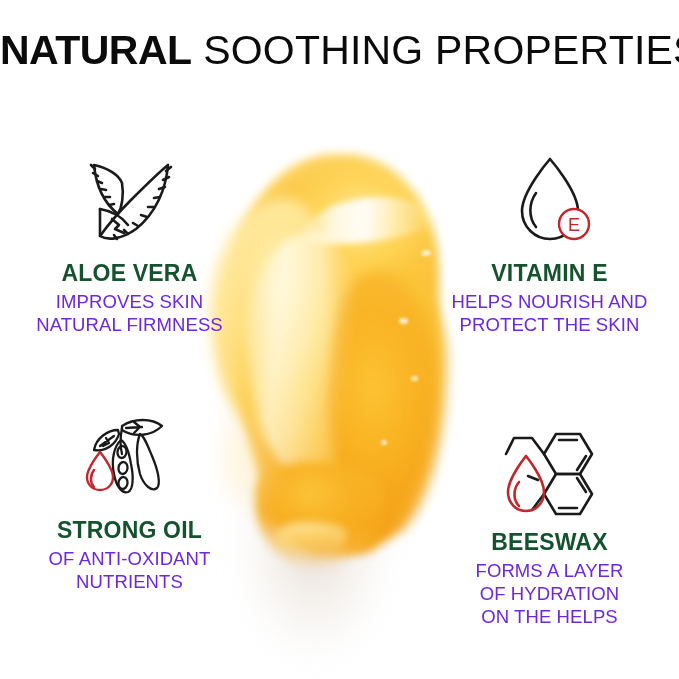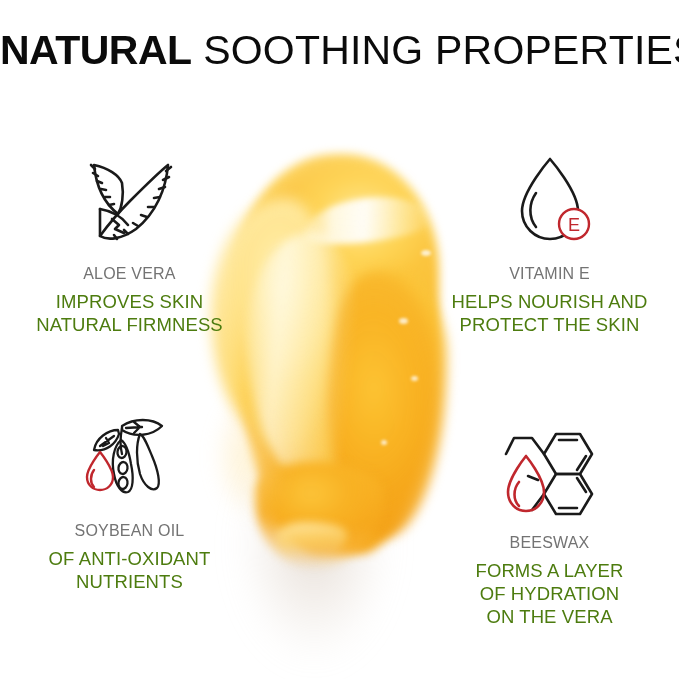--- a/index.html
+++ b/index.html
@@ -134,26 +134,26 @@
 
   
   .feature { position:absolute; width:255px; text-align:center; }
   #f-aloe     { left:2px;   top:148px; }
   #f-vitamin  { left:422px; top:148px; }
   #f-soybean  { left:2px;   top:405px; }
   #f-beeswax  { left:422px; top:417px; }
 
   .icon-box { height:110px; display:flex; align-items:center; justify-content:center; }
   .f-title {
-    font-size:16px; font-weight:400; letter-spacing:0.2px;
-    color:#737373; line-height:27px; margin-top:2px;
+    font-size:23px; font-weight:700; letter-spacing:0.2px;
+    color:#14532d; line-height:27px; margin-top:2px;
   }
   .f-desc {
     font-size:18.5px; font-weight:400; letter-spacing:0.1px;
-    color:#4d7c0f; line-height:23px; margin-top:3px;
+    color:#6d28d9; line-height:23px; margin-top:3px;
   }
   .f-desc div { white-space:nowrap; }
 </style>
 </head>
 <body>
 
 <div id="page">
 
   <div id="title">
     <span class="strong">NATURAL</span><span class="light"> SOOTHING PROPERTIES</span>
@@ -245,21 +245,21 @@
 
           <path d="M62 26 C58 36, 58 52, 62 66 C66 78, 74 84, 79 80 C83 76, 80 62, 74 48 C69 36, 66 28, 62 26 Z"></path>
         </g>
 
         <g fill="none" stroke="#c0272d" stroke-width="2.4" stroke-linecap="round" stroke-linejoin="round">
           <path d="M22 44 C22 44, 9 60, 9 69 C9 77, 15 82, 22 82 C29 82, 35 77, 35 69 C35 60, 22 44, 22 44 Z"></path>
           <path d="M16 62 C12 67, 12 75, 16 79"></path>
         </g>
       </svg>
     </div>
-    <div class="f-title">SOYBEAN OIL</div>
+    <div class="f-title">STRONG OIL</div>
     <div class="f-desc">
       <div>OF ANTI-OXIDANT</div>
       <div>NUTRIENTS</div>
     </div>
   </div>
 
   <div class="feature" id="f-beeswax">
     <div class="icon-box">
       <svg width="104" height="104" viewBox="0 0 104 104">
         <g fill="none" stroke="#1a1a1a" stroke-width="2.6" stroke-linecap="round" stroke-linejoin="round">
@@ -280,17 +280,17 @@
         <g fill="none" stroke="#c0272d" stroke-width="2.6" stroke-linecap="round" stroke-linejoin="round">
           <path d="M28 36 C28 36, 10 58, 10 72 C10 83, 18 91, 28 91 C38 91, 46 83, 46 72 C46 58, 28 36, 28 36 Z"></path>
           <path d="M21 62 C15 69, 15 80, 21 86"></path>
         </g>
       </svg>
     </div>
     <div class="f-title">BEESWAX</div>
     <div class="f-desc">
       <div>FORMS A LAYER</div>
       <div>OF HYDRATION</div>
-      <div>ON THE VERA</div>
+      <div>ON THE HELPS</div>
     </div>
   </div>
 
 </div>
 
 </body></html>

